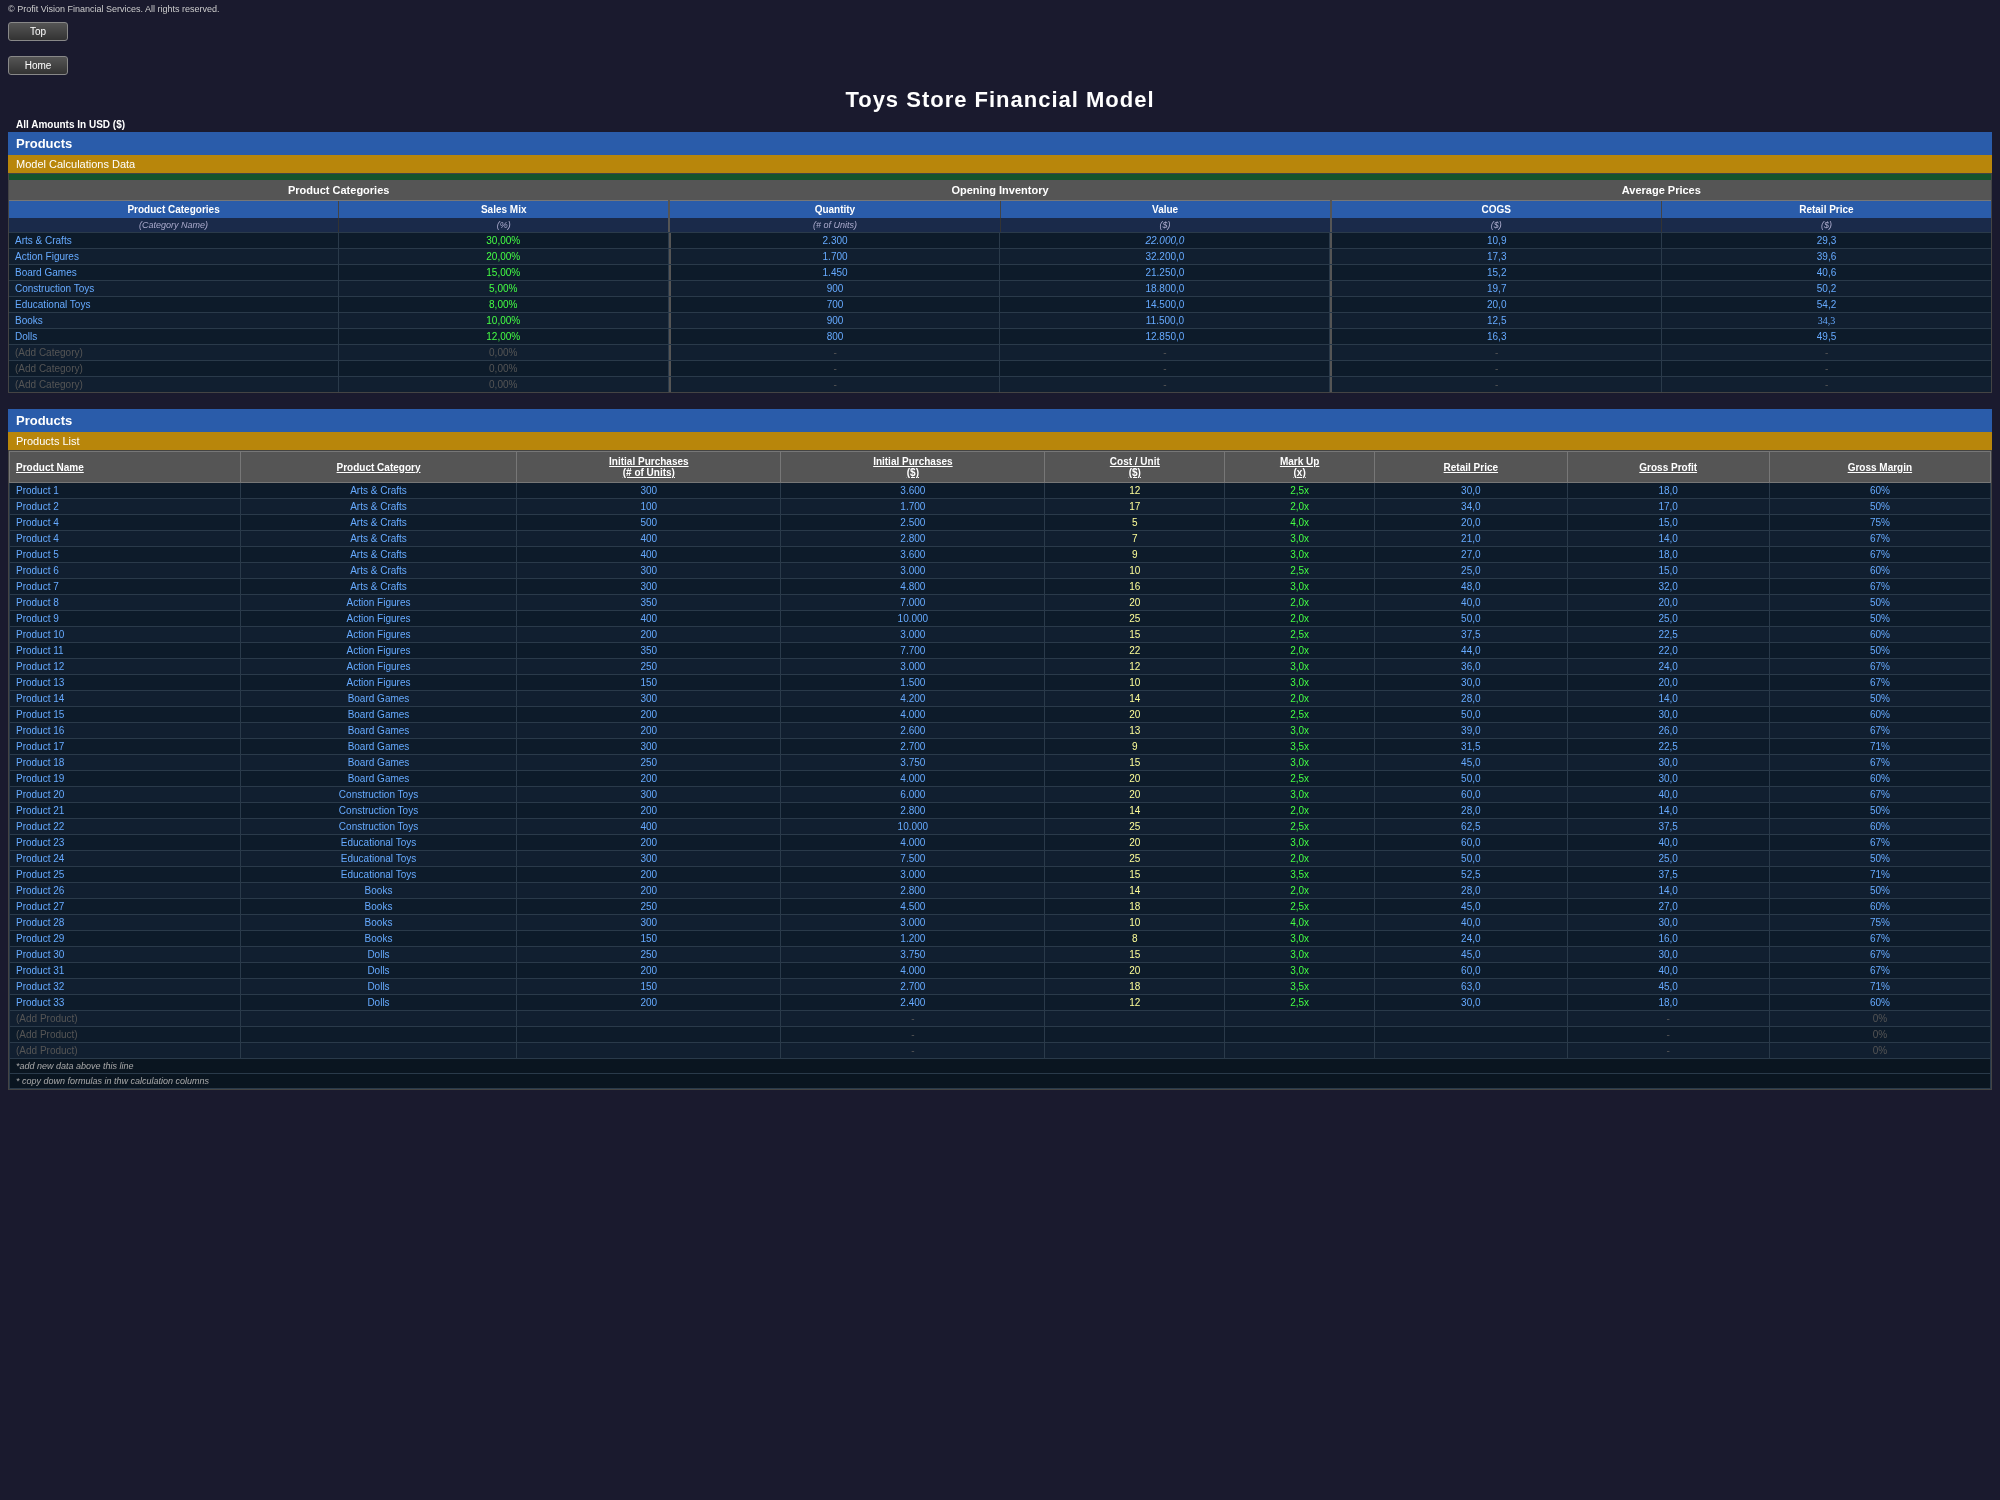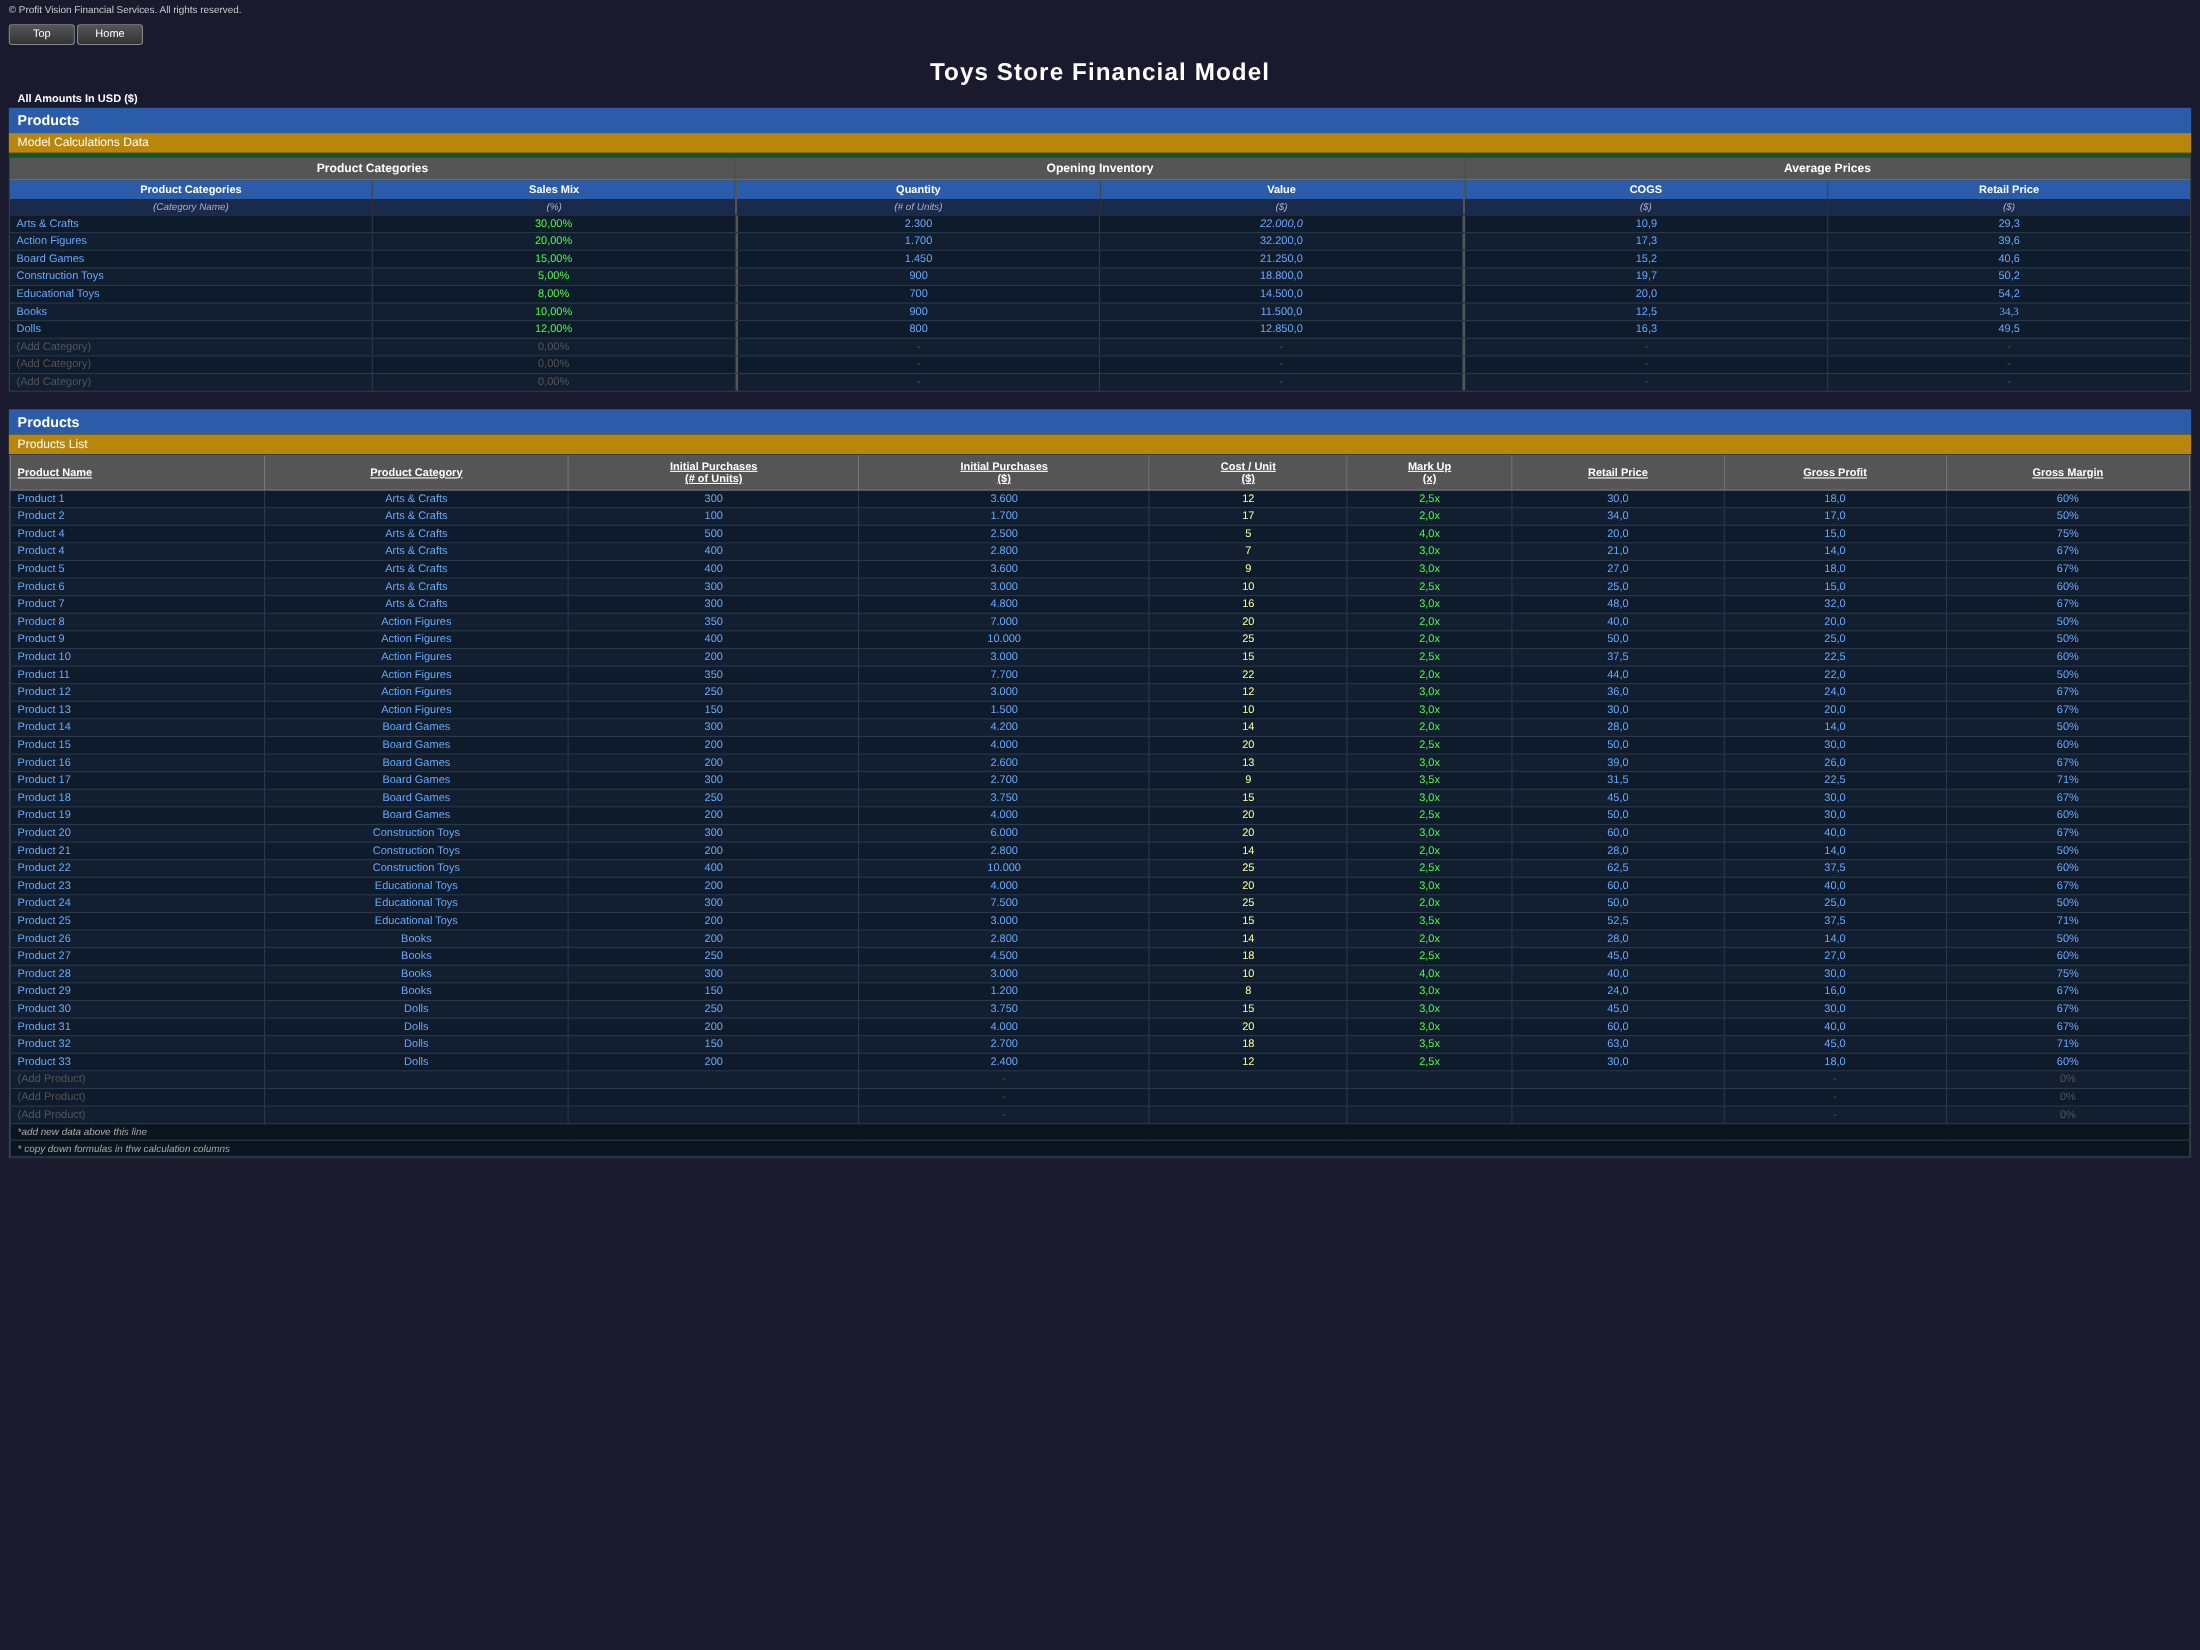--- a/index.html
+++ b/index.html
@@ -11,21 +11,22 @@
       min-width: 1280px;
     }
     .top-bar {
       background: #1a1a2e;
       padding: 4px 8px;
       font-size: 9px;
       color: #ccc;
     }
     .nav-buttons {
       display: flex;
-      gap: 2px;
+      flex-direction: column;
+      gap: 15px;
       padding: 4px 8px;
     }
     .nav-btn {
       background: linear-gradient(to bottom, #555, #333);
       color: #fff;
       border: 1px solid #888;
       border-radius: 3px;
       padding: 3px 12px;
       font-size: 10px;
       cursor: pointer;
@@ -64,21 +65,21 @@
       padding: 0 8px 8px 8px;
     }
     
     .cat-table-wrapper {
       background: #0d1b2a;
       border: 1px solid #444;
       margin-bottom: 16px;
     }
     .cat-tables-row {
       display: flex;
-      border-top: 3px solid #14532d;
+      border-top: 6px solid #14532d;
     }
     .cat-col-group {
       flex: 1;
       border-right: 2px solid #555;
     }
     .cat-col-group:last-child { border-right: none; }
     .col-group-header {
       background: #555;
       color: #fff;
       font-weight: bold;

